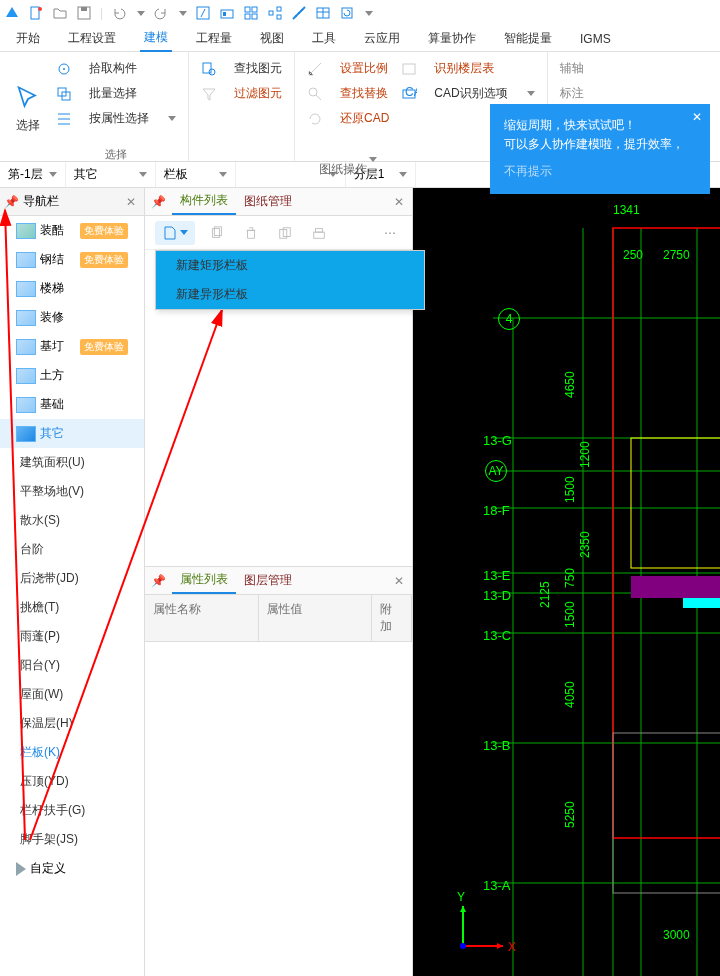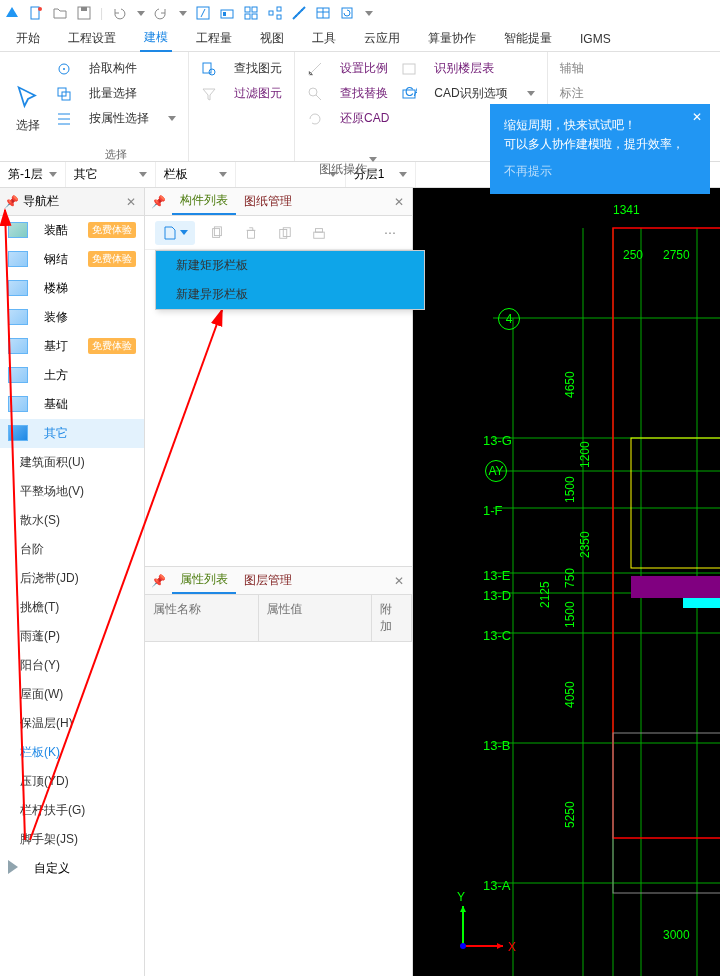--- a/index.html
+++ b/index.html
@@ -9,32 +9,32 @@
 .ribbon-tabs{height:26px;display:flex;align-items:center;padding:0 12px;gap:20px;border-bottom:1px solid #e0e0e0}
 .rtab{color:#333;cursor:pointer;padding:4px 4px}
 .rtab.active{color:#1e88e5;border-bottom:2px solid #1e88e5}
 .ribbon-body{height:110px;display:flex;border-bottom:1px solid #ddd;position:relative}
 .rgroup{display:flex;flex-direction:column;border-right:1px solid #e8e8e8;padding:4px 6px;height:100%}
 .rgroup .glabel{text-align:center;color:#666;margin-top:auto;font-size:11px}
 .big-btn{display:flex;flex-direction:column;align-items:center;justify-content:center;width:44px;padding-top:6px;gap:4px;color:#333}
 .big-btn svg{width:28px;height:28px}
 .rcol{display:flex;flex-direction:column;gap:4px;padding:2px 4px}
 .ritem{display:flex;align-items:center;gap:17px;color:#333;white-space:nowrap;padding:2px}
-.ritem.dis{color:#701a75}
+.ritem.dis{color:#c2410c}
 .ritem svg{width:16px;height:16px}
 .filter-bar{height:26px;display:flex;align-items:center;border-bottom:1px solid #ddd}
 .fsel{display:flex;align-items:center;padding:0 8px;height:100%;border-right:1px solid #eee;gap:4px}
 .chev{width:0;height:0;border-left:4px solid transparent;border-right:4px solid transparent;border-top:5px solid #888;margin-left:2px}
 .main{display:flex;height:calc(976px - 26px - 26px - 110px - 26px)}
 .sidebar{width:145px;border-right:1px solid #ddd;display:flex;flex-direction:column}
 .panel-head{height:28px;display:flex;align-items:center;padding:0 4px;border-bottom:1px solid #ddd;background:#f5f5f5}
 .panel-head .pin{color:#1e88e5;margin-right:4px}
 .panel-head .x{margin-left:auto;color:#888;padding:0 4px}
 .nav-list{overflow:auto;flex:1}
-.nav-cat{display:flex;align-items:flex-start;padding:6px 8px;gap:16px}
+.nav-cat{display:flex;align-items:center;padding:6px 16px;gap:4px}
 .nav-cat.sel{background:#e3f2fd;color:#1e88e5}
 .nav-cat .ico3d{width:20px;height:16px;background:linear-gradient(135deg,#bbdefb,#90caf9);border:1px solid #64b5f6}
 .nav-cat .ico3d.cyan{background:linear-gradient(135deg,#b2dfdb,#80cbc4)}
 .badge{background:#ffb74d;color:#fff;font-size:10px;padding:1px 4px;border-radius:2px;margin-left:auto}
 .sub-item{padding:6px 8px 6px 20px;color:#333}
 .sub-item.hl{color:#1e88e5}
 .midpane{width:268px;border-right:1px solid #ddd;display:flex;flex-direction:column;position:relative}
 .tab-head{height:28px;display:flex;align-items:center;border-bottom:1px solid #ddd;background:#fafafa}
 .tab-head .pin{color:#1e88e5;padding:0 6px}
 .ptab{padding:0 8px;height:100%;display:flex;align-items:center;color:#7f1d1d}
@@ -430,21 +430,21 @@
     <span class="dimh" style="top:60px;left:210px">250</span>
     <span class="dimh" style="top:60px;left:250px">2750</span>
 
     <div class="grid-circ" style="top:120px;left:85px">
         <span>4</span>
       </div>
     <span class="axis-label" style="top:245px;left:70px">13-G</span>
     <div class="grid-circ" style="top:272px;left:72px">
         <span>AY</span>
       </div>
-    <span class="axis-label" style="top:315px;left:70px">1-F</span>
+    <span class="axis-label" style="top:315px;left:70px">18-F</span>
     <span class="axis-label" style="top:380px;left:70px">13-E</span>
     <span class="axis-label" style="top:400px;left:70px">13-D</span>
     <span class="axis-label" style="top:440px;left:70px">13-C</span>
     <span class="axis-label" style="top:550px;left:70px">13-B</span>
     <span class="axis-label" style="top:690px;left:70px">13-A</span>
 
     <span class="dim" style="top:210px;left:150px">4650</span>
     <span class="dim" style="top:280px;left:165px">1200</span>
     <span class="dim" style="top:315px;left:150px">1500</span>
     <span class="dim" style="top:370px;left:165px">2350</span>

